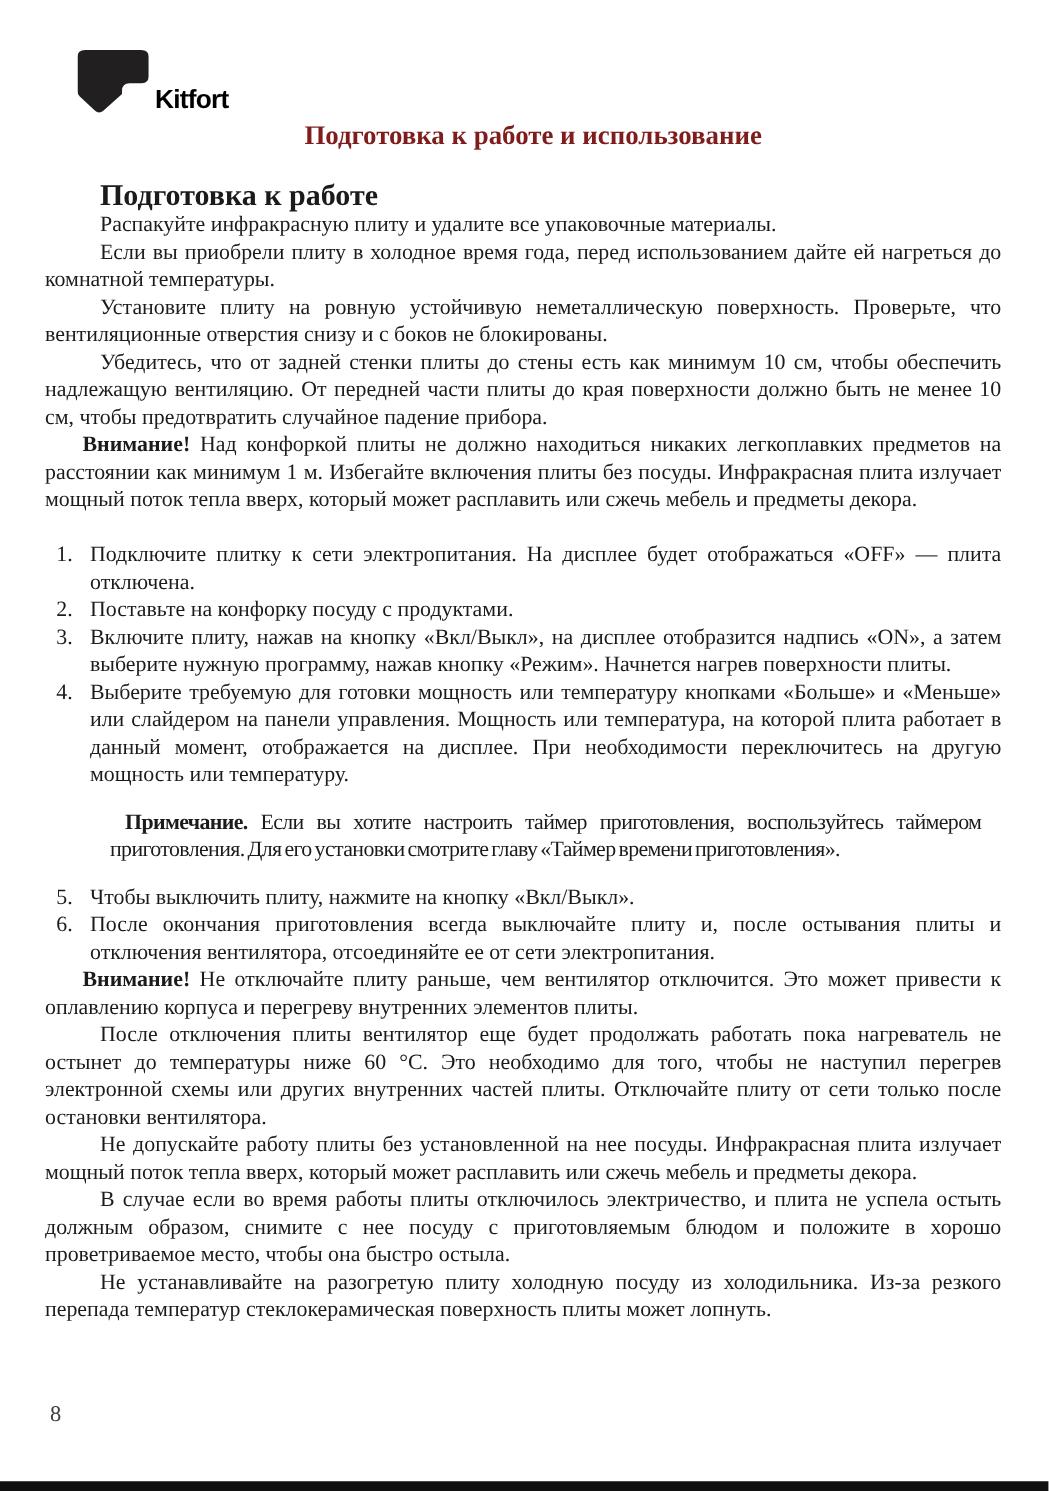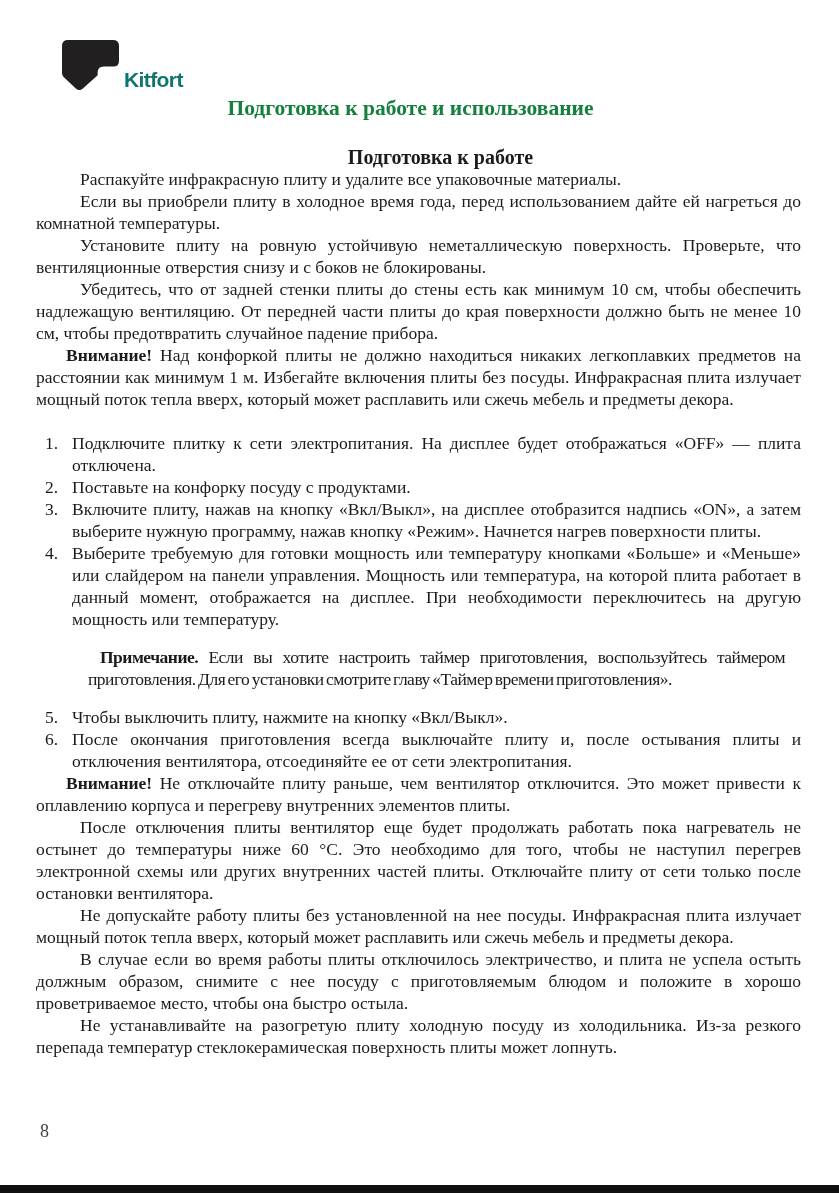--- a/index.html
+++ b/index.html
@@ -11,34 +11,34 @@
     font-family:"Liberation Serif", "DejaVu Serif", serif;
     color:#1b1b1b;
   }
   
   .brand { position:absolute; top:40px; left:62px; display:flex; align-items:flex-end; }
   .brand-mark { display:block; }
   .brand-mark svg { display:block; width:57px; height:51px; }
   .brand-name {
     font-family:"Liberation Sans", "DejaVu Sans", sans-serif;
     font-weight:bold; font-size:21px; letter-spacing:-0.6px;
-    color:#0f766e; line-height:1; margin:0 0 1px 5px;
+    color:#000000; line-height:1; margin:0 0 1px 5px;
   }
   
   .doc-title {
-    position:absolute; top:96px; left:28px; width:765px;
+    position:absolute; top:96px; left:44px; width:765px;
     margin:0; text-align:center;
-    font-size:21.5px; font-weight:bold; color:#15803d;
+    font-size:21.5px; font-weight:bold; color:#7f1d1d;
   }
   
   .content {
     position:absolute; top:146px; left:36px; width:765px;
     font-size:17.5px; line-height:22px; text-align:justify;
   }
-  .sec-heading { margin:0; font-size:20px; font-weight:bold; text-align:center; text-indent:44px; }
+  .sec-heading { margin:0; font-size:24px; font-weight:bold; text-align:left; text-indent:44px; }
   .para { margin:0; text-indent:44px; }
   .para.warn { text-indent:30px; }
   .sec-usage { margin-top:22px; }
   ol.steps { list-style:none; margin:0; padding:0; }
   li.step { position:relative; padding-left:36px; }
   .step-num { position:absolute; left:9px; top:0; }
   .step-text { margin:0; }
   .note { margin:16px; text-indent:12px; letter-spacing:-0.5px; word-spacing:-1.5px; }
   
   .page-number { position:absolute; left:40px; top:1121px; font-size:18px; color:#3f3f3f; }

